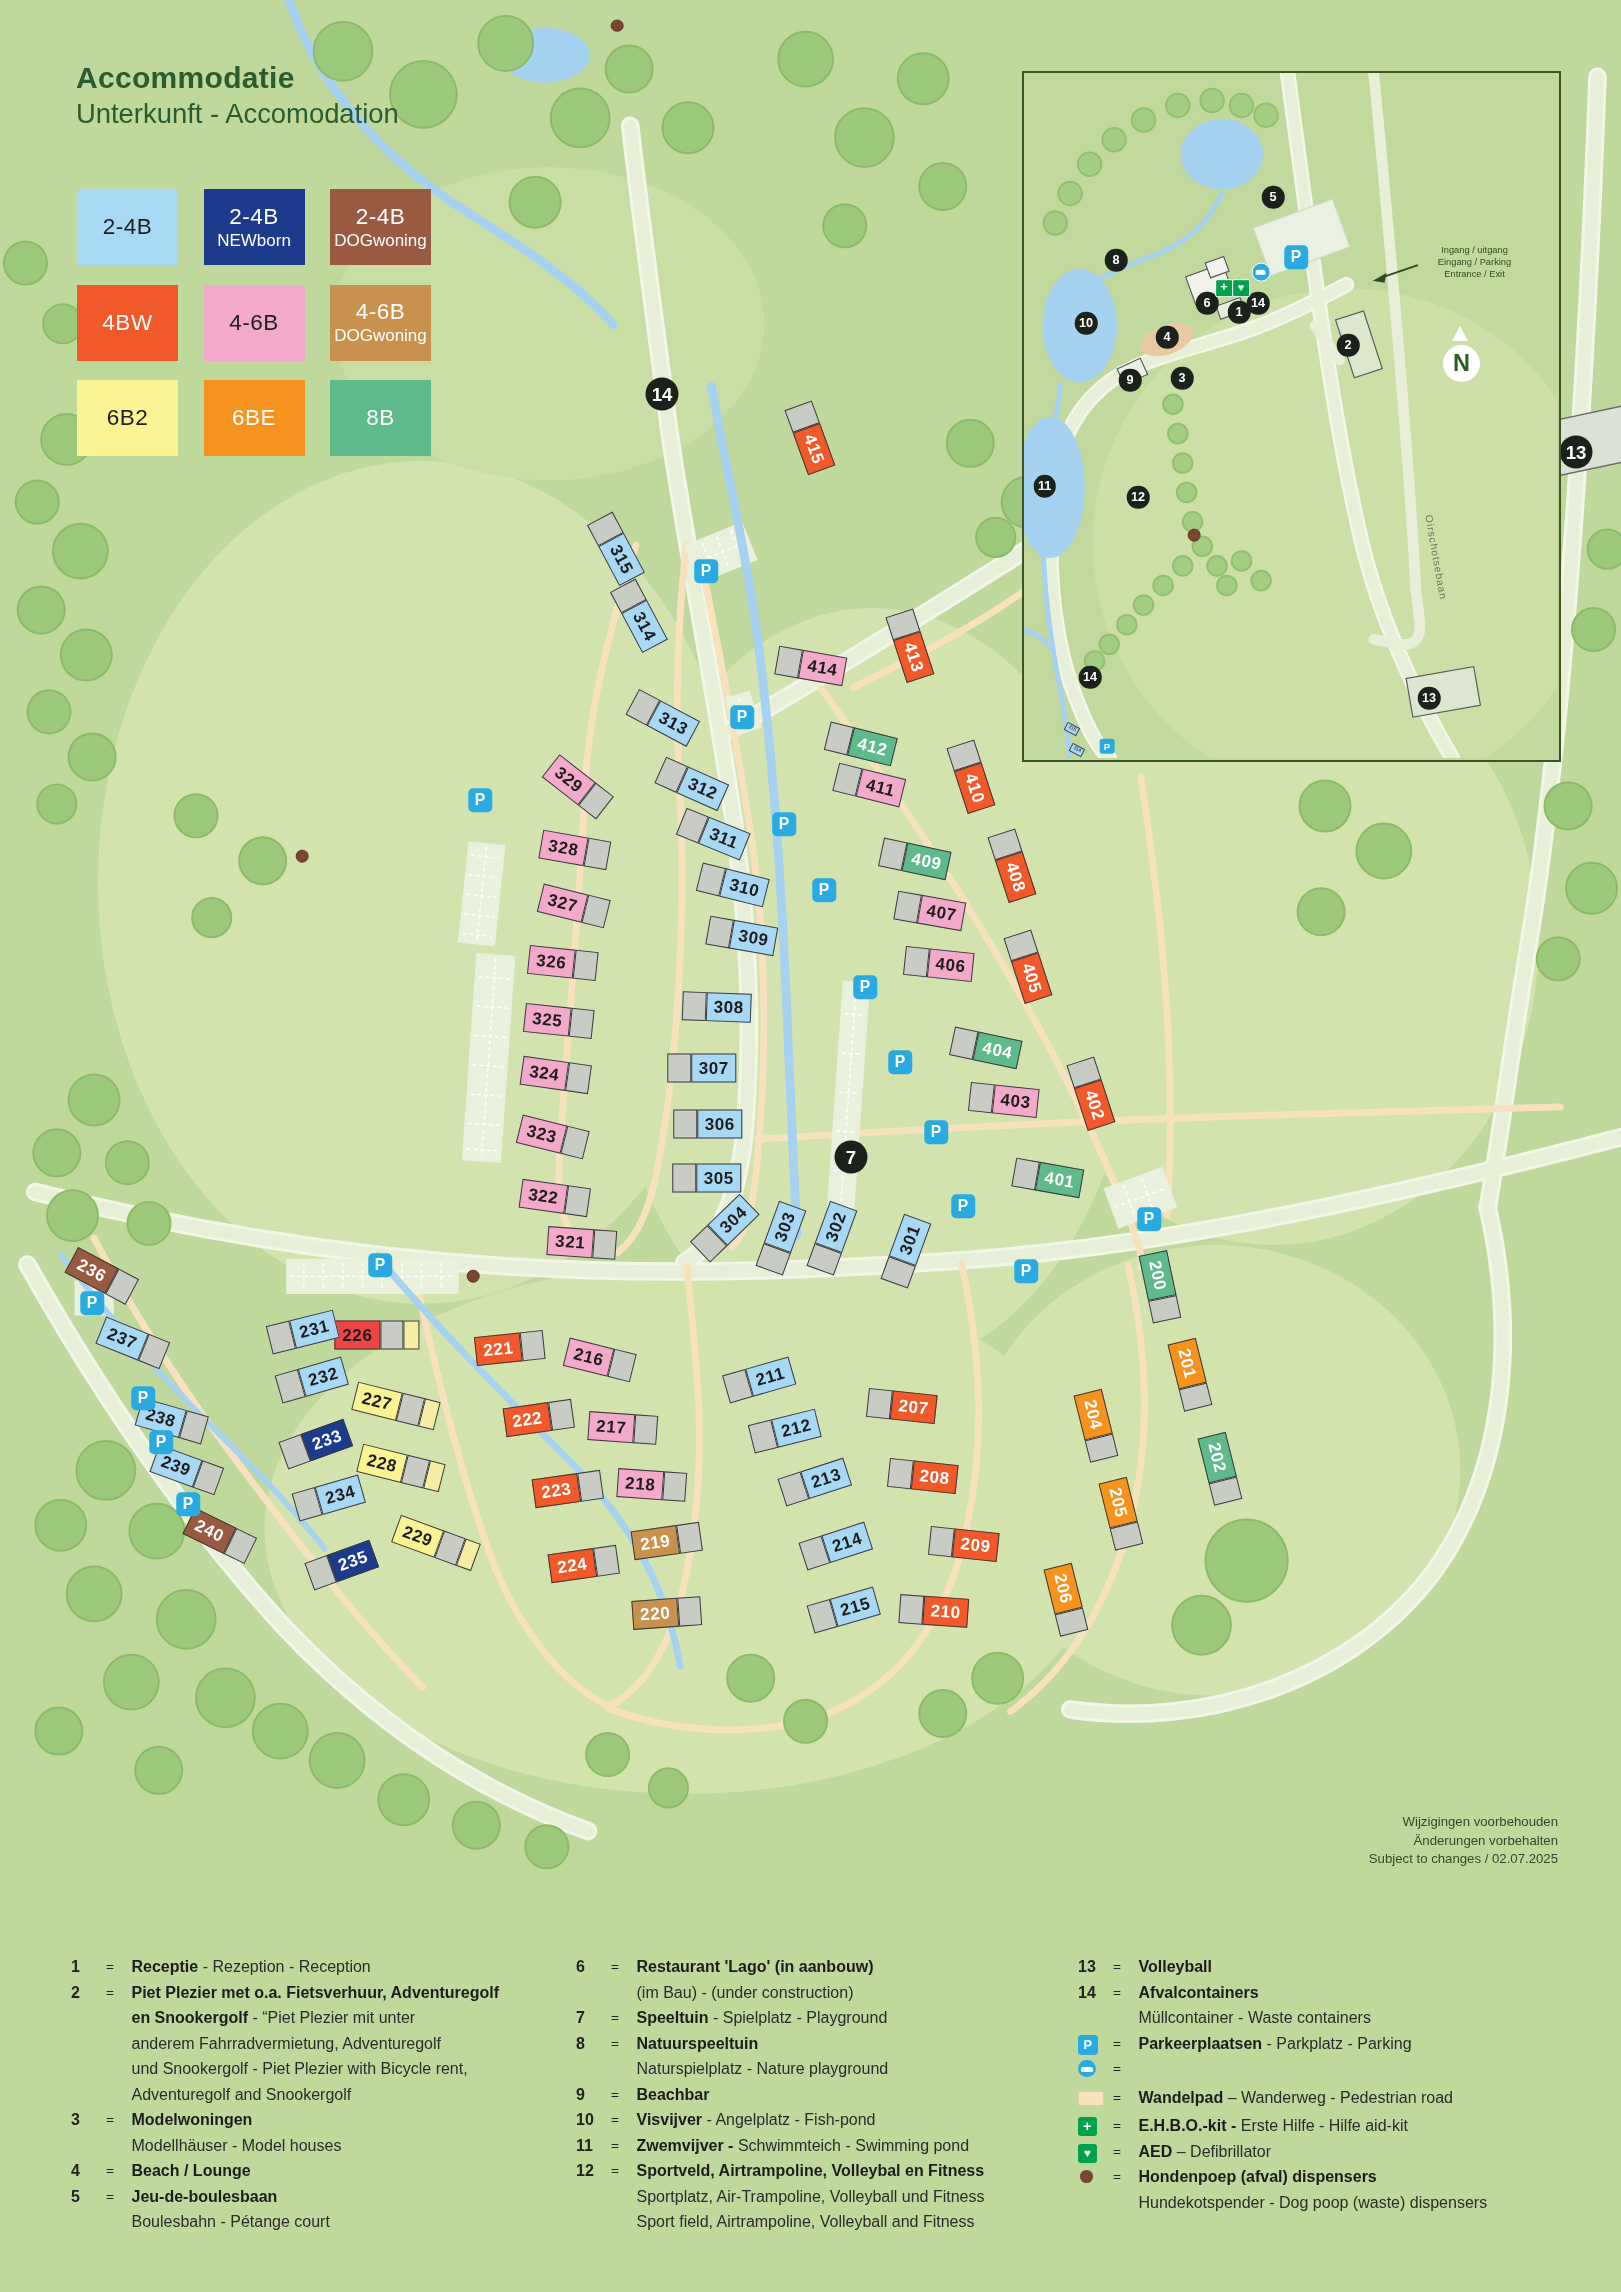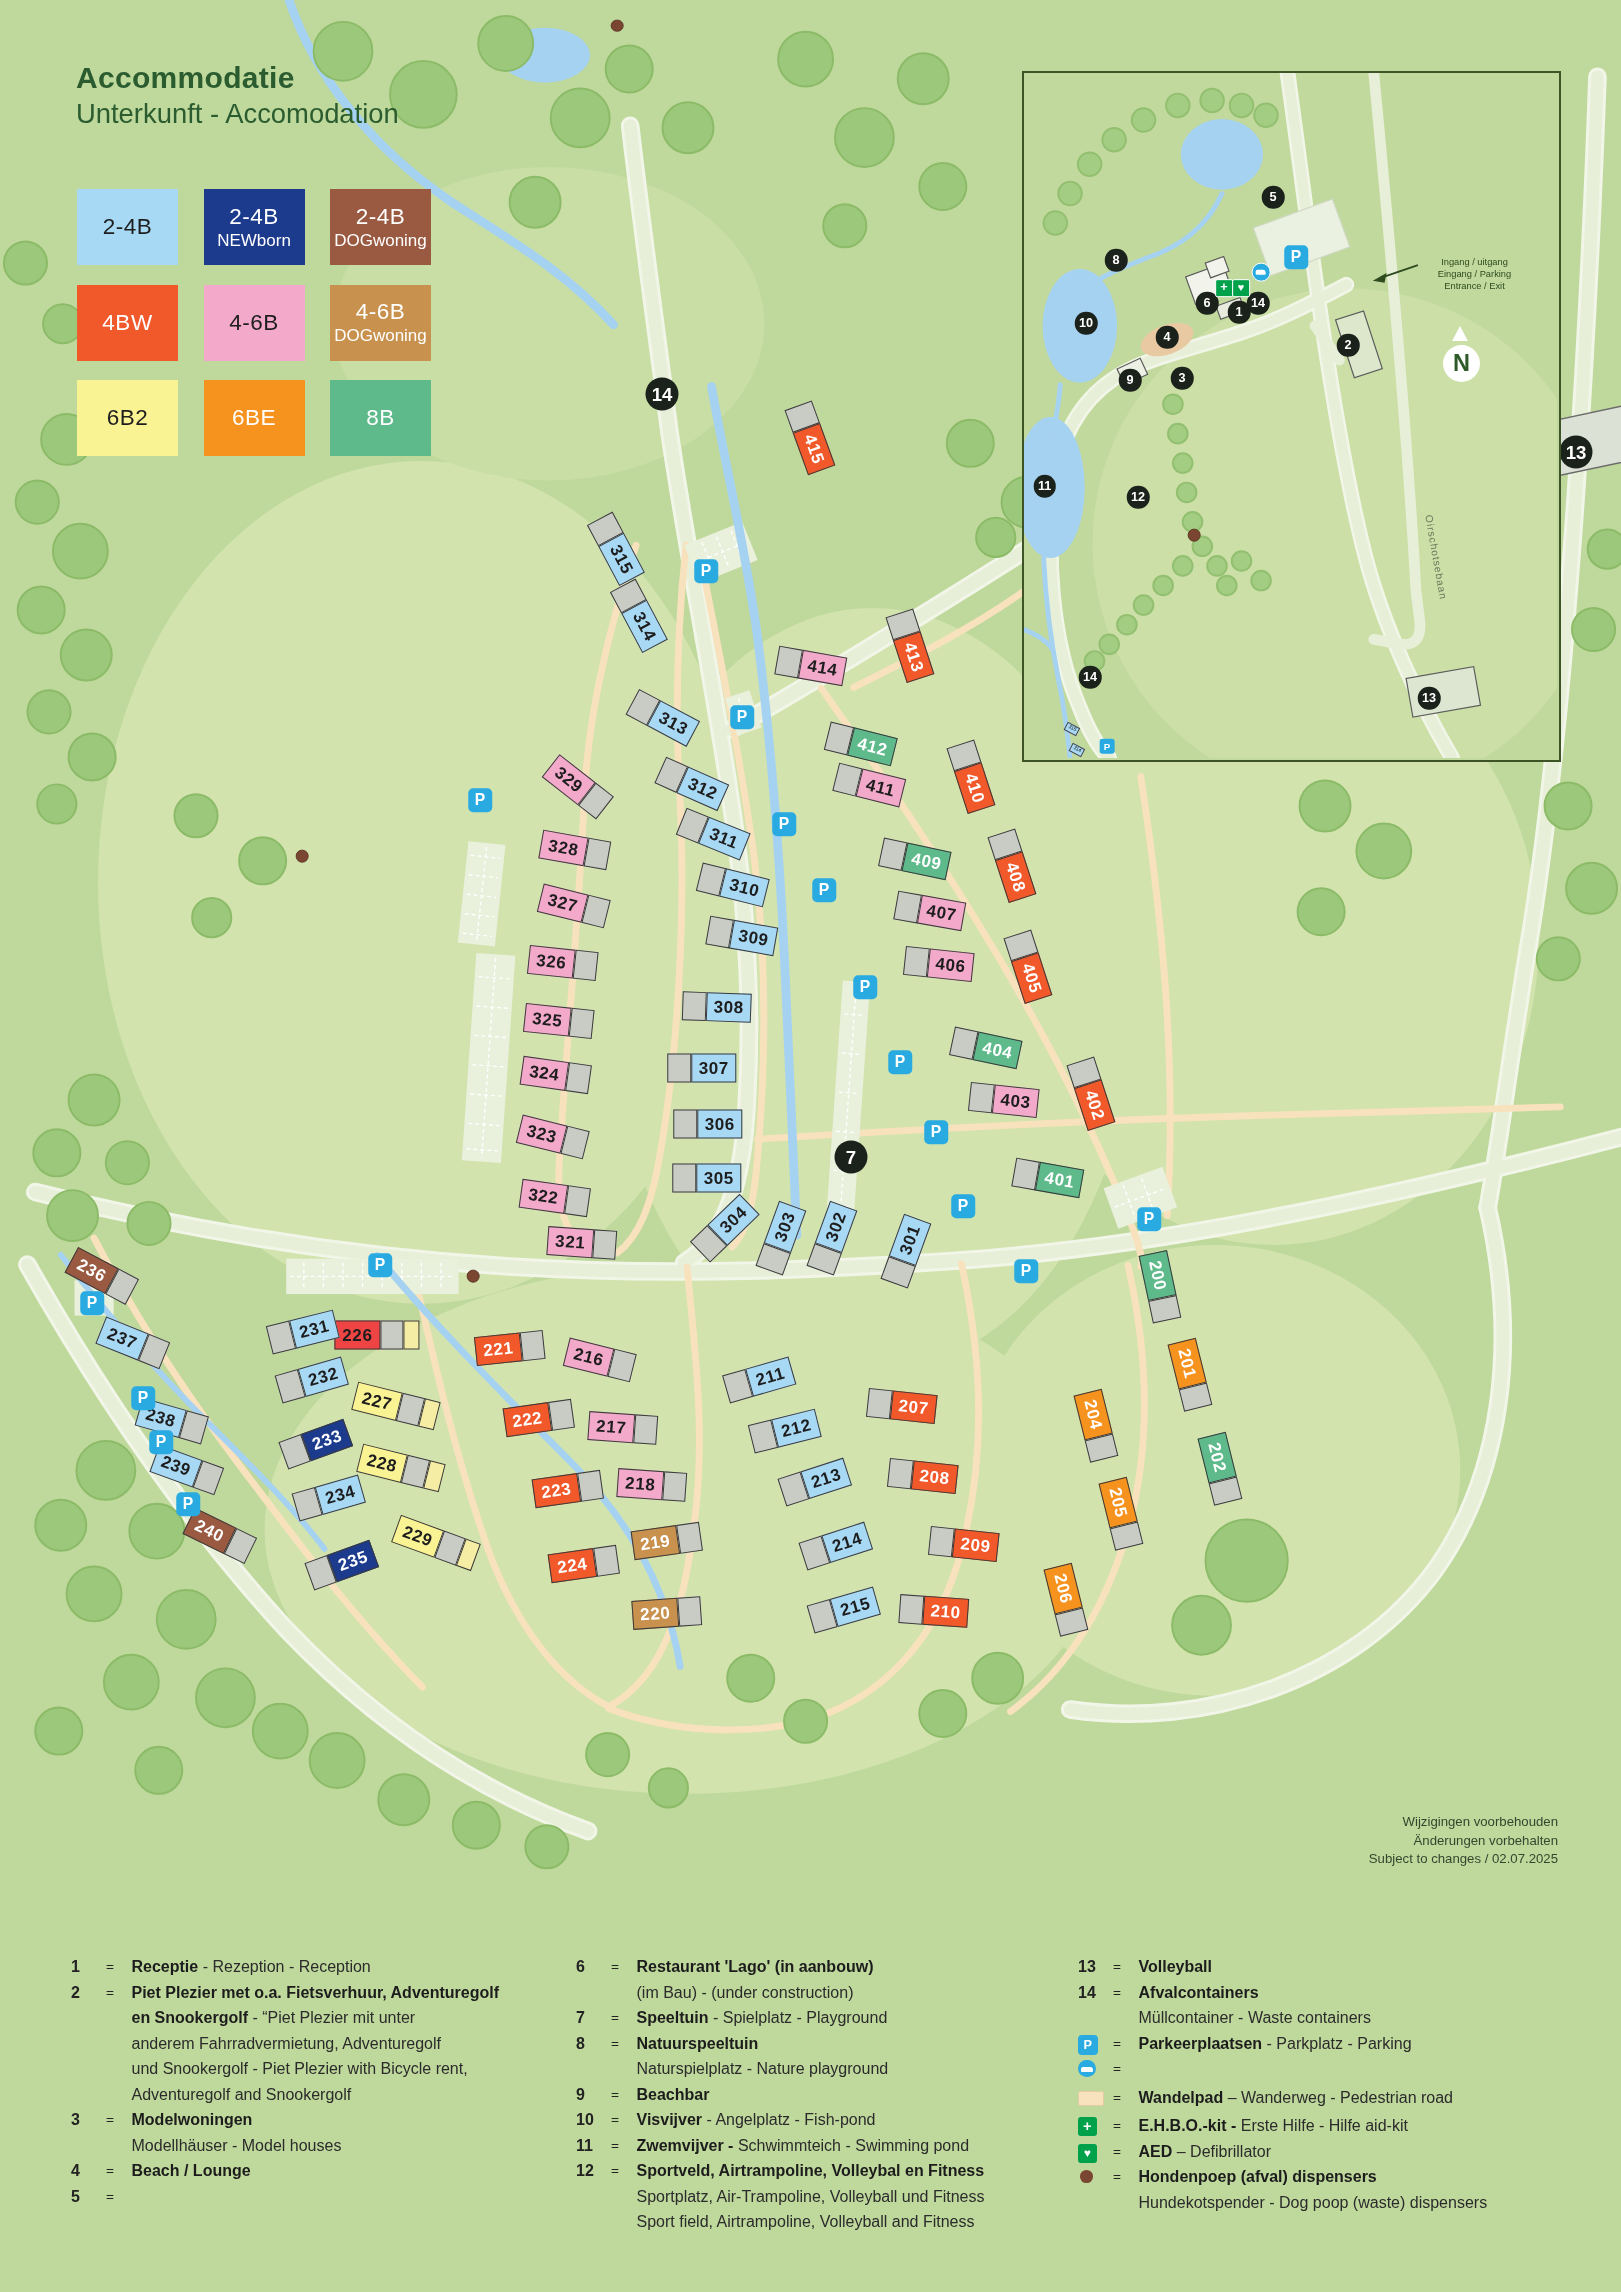--- a/index.html
+++ b/index.html
@@ -26,21 +26,21 @@
   .mkr.ins{width:22.5px;height:22.5px;font-size:12.7px}
   .psign{position:absolute;transform:translate(-50%,-50%);background:#29ABE2;border-radius:4.9px;color:#fff;font-weight:700;display:flex;align-items:center;justify-content:center;width:23.5px;height:23.5px;font-size:15.7px}
   .psign.small{width:14.7px;height:14.7px;font-size:9.8px;border-radius:2.9px}
   .dogdot{position:absolute;transform:translate(-50%,-50%);width:12.7px;height:12.7px;border-radius:50%;background:#7A4631;border:1px solid #5E3524;box-sizing:border-box}
   .sq-ehbo,.sq-aed{position:absolute;transform:translate(-50%,-50%);width:15.7px;height:15.7px;background:#00A14B;border:1px solid #fff;border-radius:2px;color:#fff;display:flex;align-items:center;justify-content:center;font-size:12.7px;font-weight:700;line-height:1}
   .sq-aed{font-size:10.8px}
   .ev-icon{position:absolute;transform:translate(-50%,-50%);width:16.7px;height:16.7px;border-radius:50%;background:#29ABE2;border:1px solid #fff}
   .ev-icon::after{content:"";position:absolute;left:2.9px;top:5.9px;width:9.8px;height:4.9px;background:#fff;border-radius:2px 2.9px 1px 1px}
   
   #inset{position:absolute;left:1022px;top:71px;width:539px;height:691px;background:#C2D99D;border:2.9px solid #3F5426;box-sizing:border-box;overflow:hidden}
-  #entrance-text{position:absolute;left:387px;top:184px;width:127px;font-size:9.3px;line-height:11.8px;color:#2E4A1F;text-align:center}
+  #entrance-text{position:absolute;left:387px;top:172px;width:127px;font-size:9.3px;line-height:11.8px;color:#2E4A1F;text-align:center}
   #compass{position:absolute;left:419px;top:272px;width:37px;height:37px;background:#fff;border-radius:50%;display:flex;align-items:center;justify-content:center;font-size:23.5px;font-weight:700;color:#2E5A28}
   #compass-tri{position:absolute;left:428px;top:253px;width:0;height:0;border-left:8.8px solid transparent;border-right:8.8px solid transparent;border-bottom:15.7px solid #fff}
   #road-label{position:absolute;left:410px;top:441px;font-size:10.3px;color:#68795B;transform:rotate(80deg);transform-origin:left top;letter-spacing:1px}
   .minibld{position:absolute;transform:translate(-50%,-50%) rotate(28deg);background:#A7D8F4;border:1px solid #444;font-size:4.9px;line-height:1;padding:1px 2px;color:#111}
   
   #note{position:absolute;right:63px;top:1813px;text-align:right;font-size:13.2px;line-height:18.6px;color:#35462F}
   .lg-col{position:absolute;top:1954px;width:470px}
   .lg-row{display:flex;align-items:flex-start}
   .lg-key{width:35px;flex:none;font-weight:700;font-size:16px;line-height:25.5px;color:#222}
   .lg-eq{width:25.5px;flex:none;font-size:13.7px;line-height:25.5px;color:#222}
@@ -723,20 +723,24 @@
       <div class="lg-row">
         <div class="lg-key">4</div>
         <div class="lg-eq">=</div>
         <div class="lg-text">
           <div><b>Beach / Lounge</b><span></span></div>
         </div>
       </div>
       <div class="lg-row">
         <div class="lg-key">5</div>
         <div class="lg-eq">=</div>
+        <div class="lg-text">
+          <div><b>Jeu-de-boulesbaan</b><span></span></div>
+          <div><b></b><span>Boulesbahn - Pétange court</span></div>
+        </div>
       </div>
     </div>
     <div class="lg-col" style="left: 576px;">
       <div class="lg-row">
         <div class="lg-key">6</div>
         <div class="lg-eq">=</div>
         <div class="lg-text">
           <div><b>Restaurant 'Lago' (in aanbouw)</b><span></span></div>
           <div><b></b><span>(im Bau) - (under construction)</span></div>
         </div>

